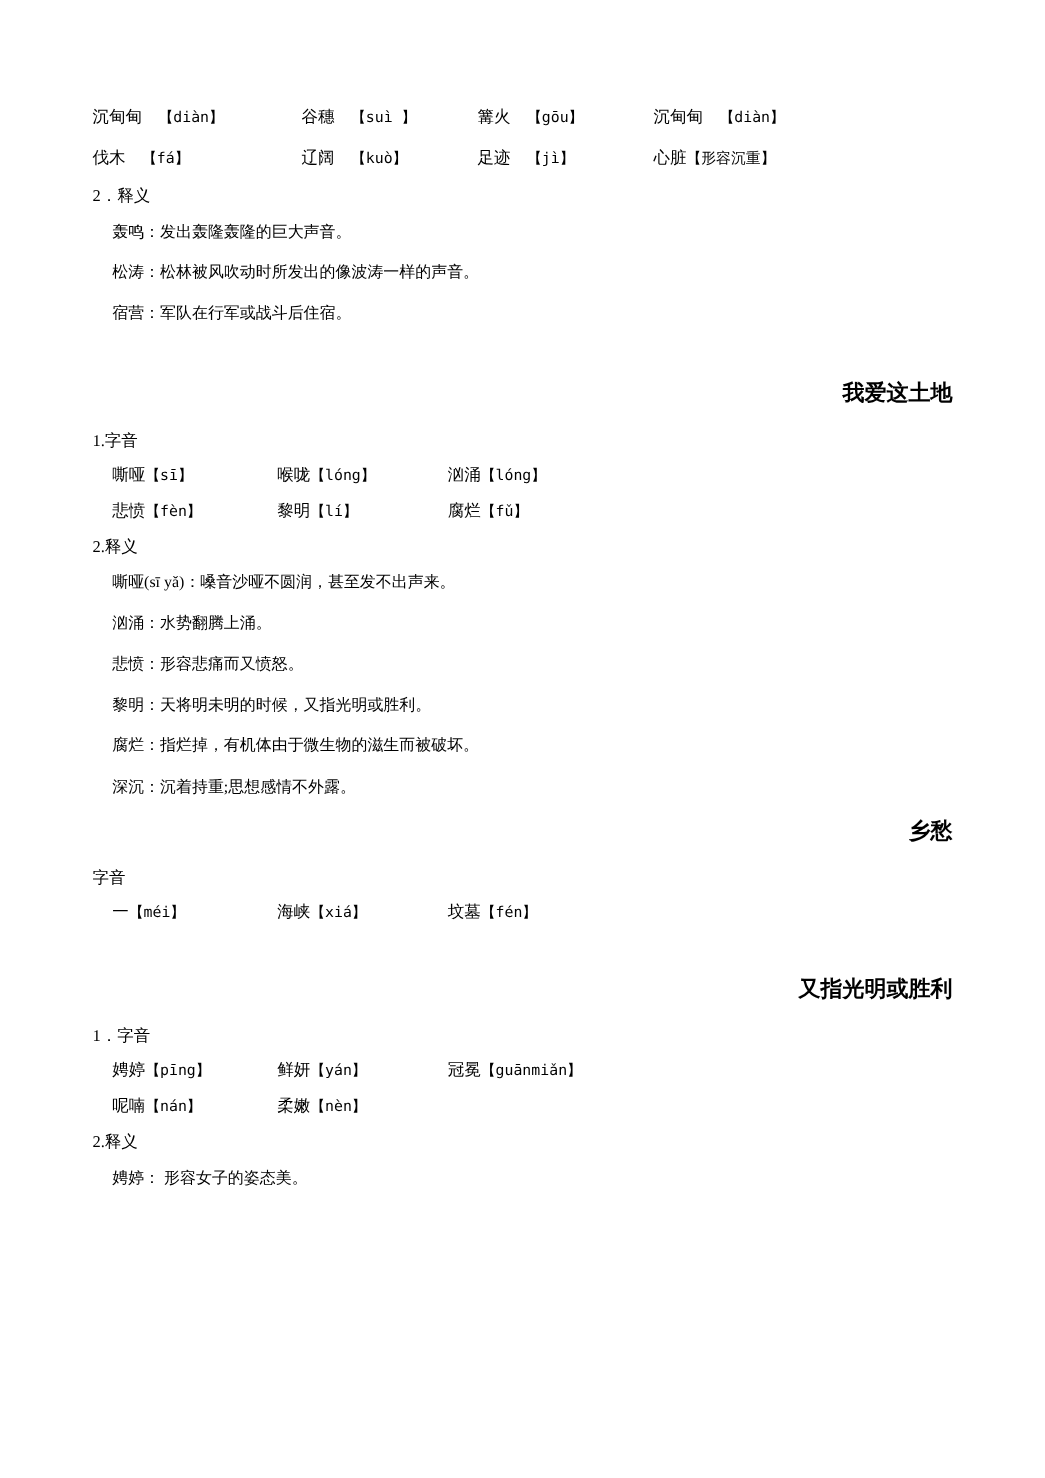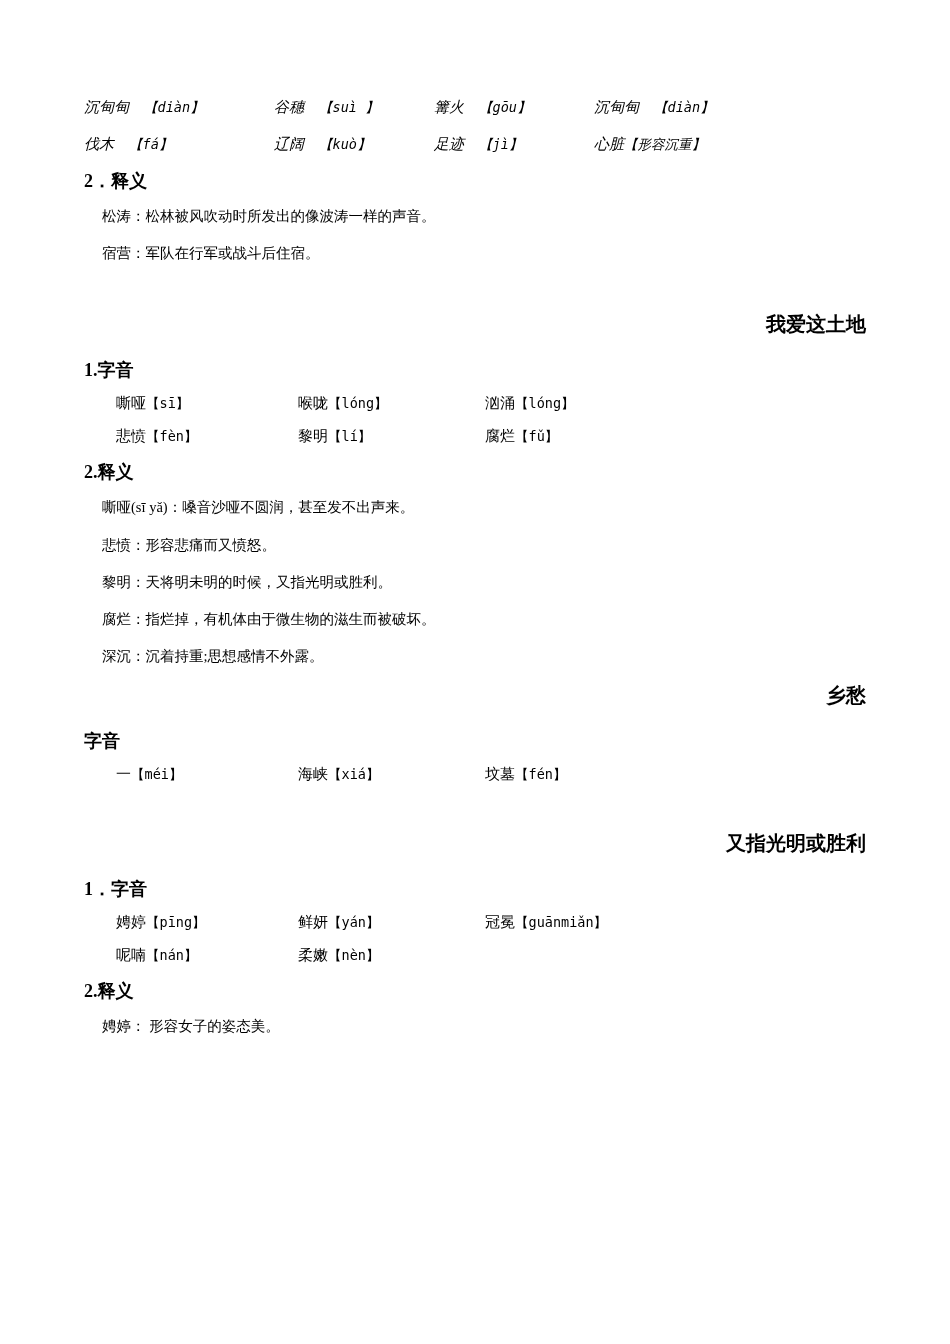--- a/index.html
+++ b/index.html
@@ -17,39 +17,38 @@
     position: relative;
     width: 950px;
     height: 1344px;
     box-sizing: border-box;
     padding: 96px 84px 40px 84px;
   }
   .row {
     display: flex;
     align-items: center;
     margin: 0 0 14px 0;
-    font-style: italic;
   }
   .cell {
     font-size: 15px;
     line-height: 1.5;
     white-space: nowrap;
   }
   .pinyin {
     font-family: "DejaVu Sans Mono", "Liberation Mono", monospace;
     font-size: 13.5px;
   }
   .c1 { width: 190px; }
   .c2 { width: 160px; }
   .c3 { width: 160px; }
   .c4 { width: 180px; }
 
   .sec-head {
-    font-size: 18px;
-    font-weight: bold;
+    font-size: 15px;
+    font-weight: normal;
     margin: 6px 0 12px 0;
   }
   .def-line {
     font-size: 14.5px;
     line-height: 1.6;
     margin: 0 0 14px 18px;
   }
   .title {
     text-align: right;
     font-size: 20px;
@@ -61,21 +60,21 @@
     display: flex;
     margin: 0 0 14px 0;
   }
   .word {
     font-size: 15px;
     white-space: nowrap;
   }
   .w1 { width: 150px; }
   .w2 { width: 155px; }
   .w3 { width: 180px; }
-  .indent { margin-left: 32px; gap: 32px; }
+  .indent { margin-left: 18px; }
 </style>
 </head>
 <body>
 
 <div class="page">
 
   <div>
     <div class="row">
       <div class="cell c1"><span>沉甸甸</span>　<span class="pinyin">【diàn】</span></div>
       <div class="cell c2"><span>谷穗</span>　<span class="pinyin">【suì 】</span></div>
@@ -84,37 +83,39 @@
     </div>
     <div class="row">
       <div class="cell c1"><span>伐木</span>　<span class="pinyin">【fá】</span></div>
       <div class="cell c2"><span>辽阔</span>　<span class="pinyin">【kuò】</span></div>
       <div class="cell c3"><span>足迹</span>　<span class="pinyin">【jì】</span></div>
       <div class="cell c4"><span>心脏</span><span class="pinyin">【形容沉重】</span></div>
     </div>
   </div>
 
   <div class="sec-head">2．释义</div>
+  <div class="def-line">轰鸣：发出轰隆轰隆的巨大声音。</div>
   <div class="def-line">松涛：松林被风吹动时所发出的像波涛一样的声音。</div>
   <div class="def-line">宿营：军队在行军或战斗后住宿。</div>
 
   <div class="title">我爱这土地</div>
   <div class="sec-head">1.字音</div>
   <div class="word-row indent">
     <div class="word w1"><span>嘶哑</span><span class="pinyin">【sī】</span></div>
     <div class="word w2"><span>喉咙</span><span class="pinyin">【lóng】</span></div>
     <div class="word w3"><span>汹涌</span><span class="pinyin">【lóng】</span></div>
   </div>
   <div class="word-row indent">
     <div class="word w1"><span>悲愤</span><span class="pinyin">【fèn】</span></div>
     <div class="word w2"><span>黎明</span><span class="pinyin">【lí】</span></div>
     <div class="word w3"><span>腐烂</span><span class="pinyin">【fǔ】</span></div>
   </div>
   <div class="sec-head">2.释义</div>
   <div class="def-line">嘶哑(sī yǎ)：嗓音沙哑不圆润，甚至发不出声来。</div>
+  <div class="def-line">汹涌：水势翻腾上涌。</div>
   <div class="def-line">悲愤：形容悲痛而又愤怒。</div>
   <div class="def-line">黎明：天将明未明的时候，又指光明或胜利。</div>
   <div class="def-line">腐烂：指烂掉，有机体由于微生物的滋生而被破坏。</div>
   <div class="def-line">深沉：沉着持重;思想感情不外露。</div>
 
   <div class="title tight" style="margin-top:10px">乡愁</div>
   <div class="sec-head">字音</div>
   <div class="word-row indent">
     <div class="word w1"><span>一</span><span class="pinyin">【méi】</span></div>
     <div class="word w2"><span>海峡</span><span class="pinyin">【xiá】</span></div>

